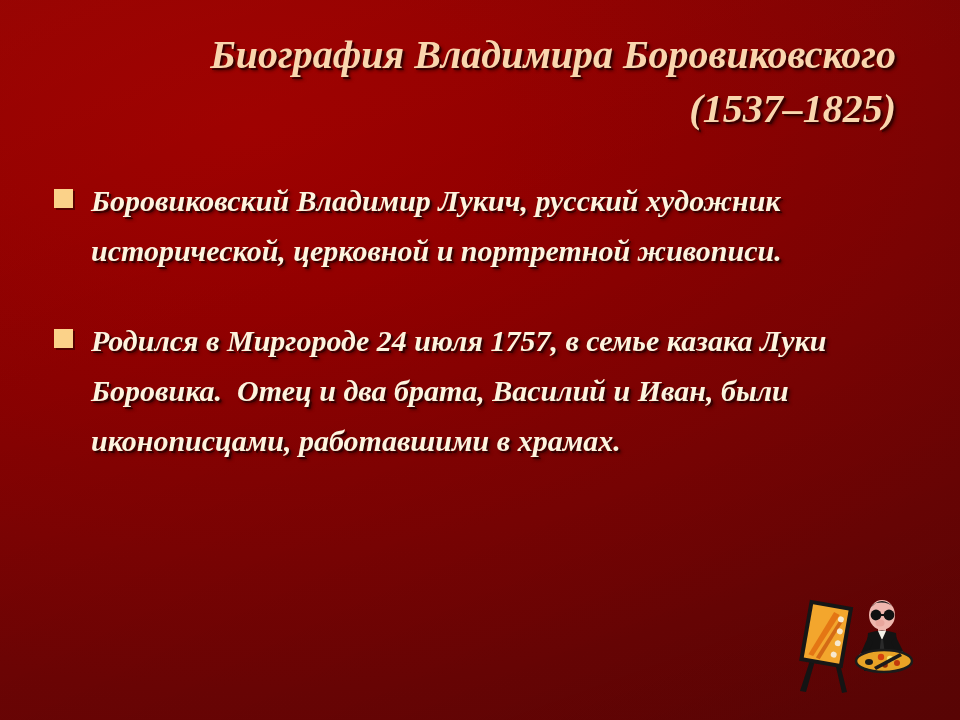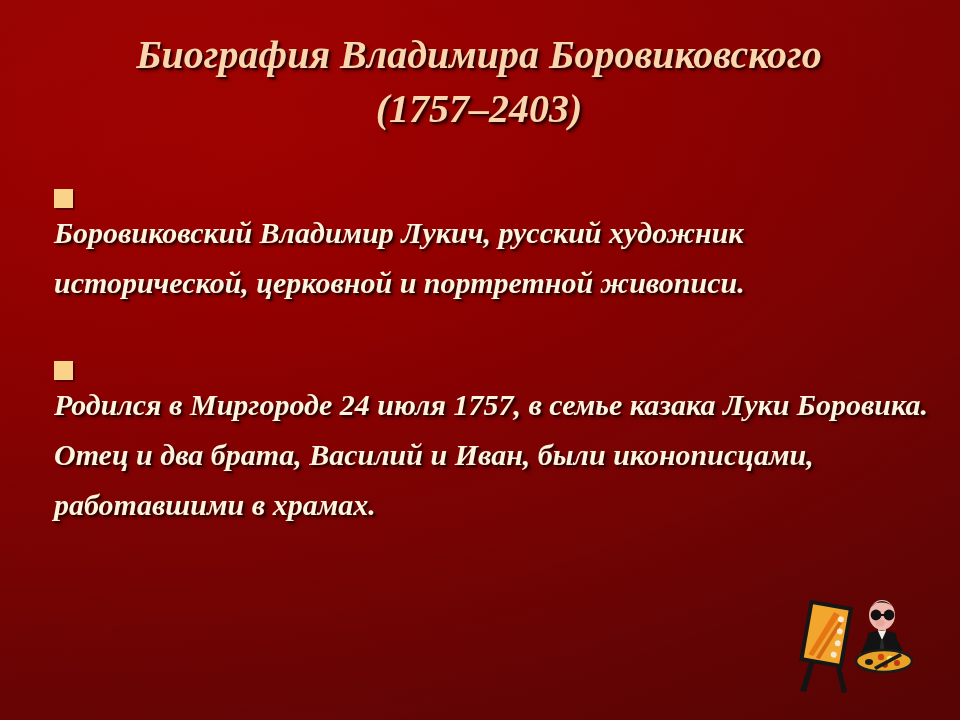--- a/index.html
+++ b/index.html
@@ -50,23 +50,23 @@
     position: relative;
     z-index: 3;
     width: 100%;
     height: 100%;
   }
 
   
   .title-block {
     position: absolute;
     top: 30px;
-    left: 49px;
+    left: 36px;
     width: 860px;
-    text-align: center;
+    text-align: right;
     font-family: Liberation Serif, serif;
   }
 
   .title-line {
     font-style: italic;
     font-weight: bold;
     font-size: 40px;
     line-height: 50px;
     letter-spacing: 0px;
     color: #f9d6ae;
@@ -84,21 +84,20 @@
   .body-block {
     position: absolute;
     top: 176px;
     left: 54px;
     width: 880px;
   }
 
   .bullet-row {
     display: flex;
     align-items: flex-start;
-    flex-direction: column;
   }
 
   .bullet-row.spaced {
     margin-top: 40px;
   }
 
   .bullet-marker {
     flex: 0 0 auto;
     width: 19px;
     height: 19px;
@@ -131,21 +130,21 @@
   }
 </style>
 </head>
 <body>
 
 <div id="slide">
   <div class="layer">
 
     <div class="title-block">
       <div class="title-line">Биография Владимира Боровиковского</div>
-      <div class="title-line second">(1757–2403)</div>
+      <div class="title-line second">(1537–1825)</div>
     </div>
 
     <div class="body-block">
 
       <div class="bullet-row">
         <span class="bullet-marker"></span>
         <div class="bullet-text">Боровиковский Владимир Лукич, русский художник исторической, церковной и портретной живописи.</div>
       </div>
 
       <div class="bullet-row spaced">

